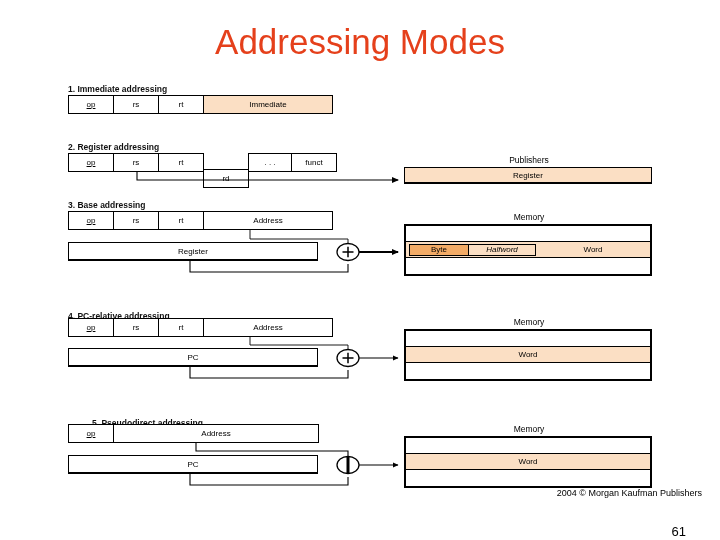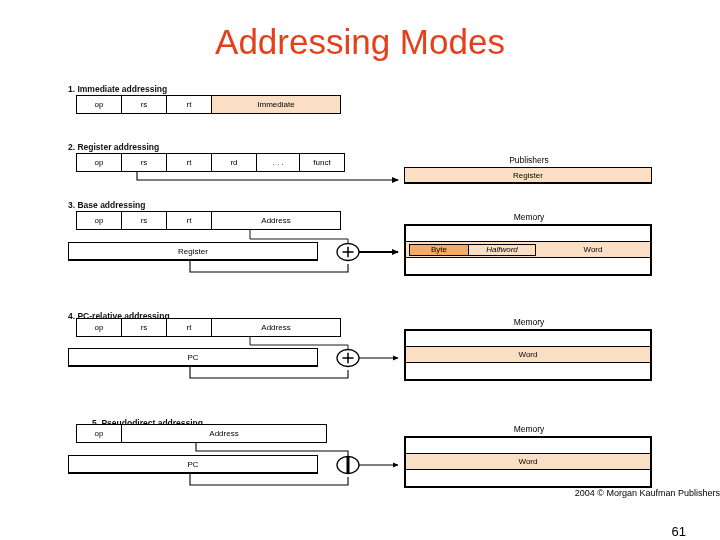--- a/index.html
+++ b/index.html
@@ -55,21 +55,21 @@
     display: flex;
     align-items: center;
     justify-content: center;
     font-size: 8px;
     color: #000;
     background: #ffffff;
     height: 19px;
     font-family: "Liberation Sans", sans-serif;
     white-space: nowrap;
   }
-  .field:first-child { margin-left: 8px; }
+  .field:first-child { margin-left: 0; text-decoration: underline; }
   .field.imm { background: #fbdfc4; }
   
   .wide-box {
     position: absolute;
     box-sizing: border-box;
     border: 1px solid #000;
     border-bottom: 2px solid #000;
     background: #ffffff;
     height: 19px;
     display: flex;
@@ -151,21 +151,21 @@
   }
   
   #wires {
     position: absolute;
     left: 0; top: 0;
     width: 720px; height: 540px;
     pointer-events: none;
   }
   .footer-note {
     position: absolute;
-    right: 0;
+    right: 18px;
     top: 488px;
     font-size: 9px;
     color: #000;
     font-family: "Liberation Sans", sans-serif;
     white-space: nowrap;
   }
   .footer-page {
     position: absolute;
     right: 34px;
     top: 498px;
@@ -188,21 +188,21 @@
     <div class="field" style="width:46px;">rs</div>
     <div class="field" style="width:46px;">rt</div>
     <div class="field imm" style="width:130px;">Immediate</div>
   </div>
 
   <div class="mode-label" style="left:68px; top:142px;">2. Register addressing</div>
   <div class="instr-row" style="left:68px; top:153px;">
     <div class="field" style="width:46px;">op</div>
     <div class="field" style="width:46px;">rs</div>
     <div class="field" style="width:46px;">rt</div>
-    <div class="field" style="width:46px;">rd</div>
+    <div class="field" style="width:46px;margin-top:16px;">rd</div>
     <div class="field" style="width:44px;">. . .</div>
     <div class="field" style="width:46px;">funct</div>
   </div>
   <div class="rs-title" style="left:404px; top:155px; width:250px;">Publishers</div>
   <div class="reg-box" style="left:404px; top:167px; width:248px;">Register</div>
 
   <div class="mode-label" style="left:68px; top:200px;">3. Base addressing</div>
   <div class="instr-row" style="left:68px; top:211px;">
     <div class="field" style="width:46px;">op</div>
     <div class="field" style="width:46px;">rs</div>

